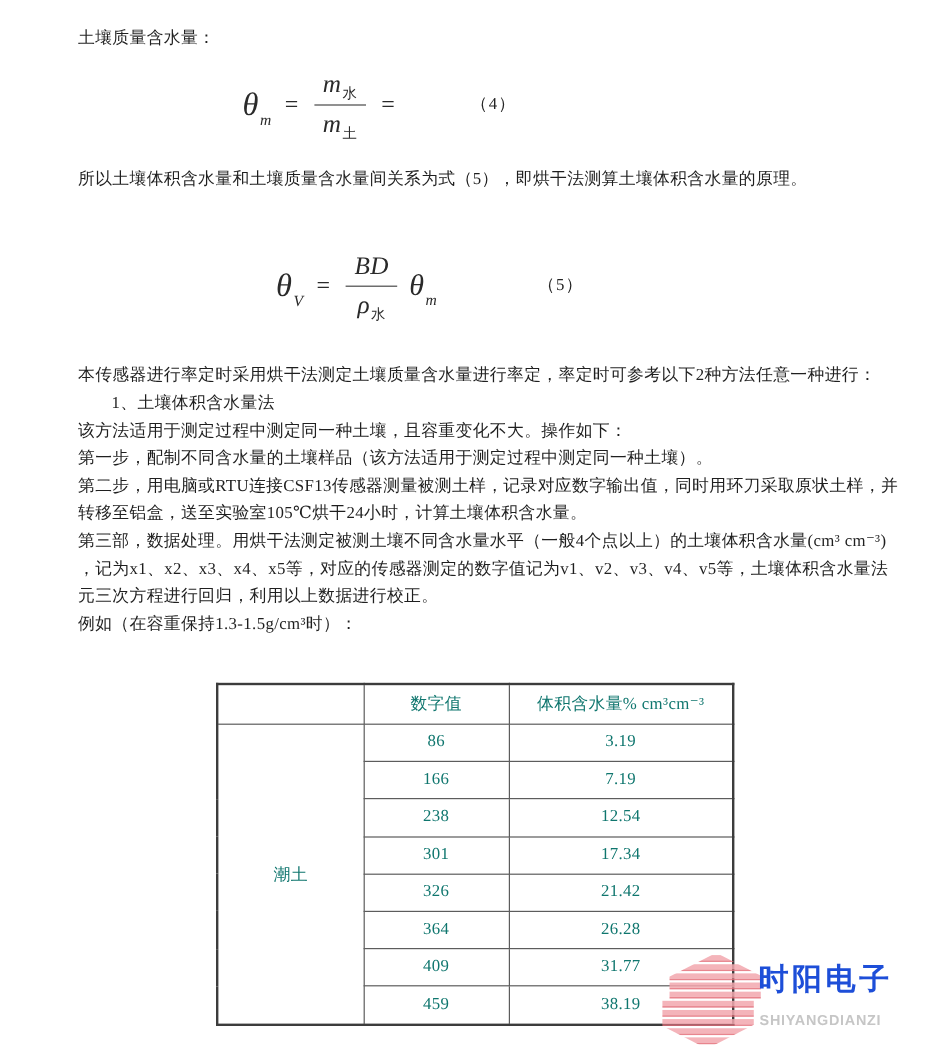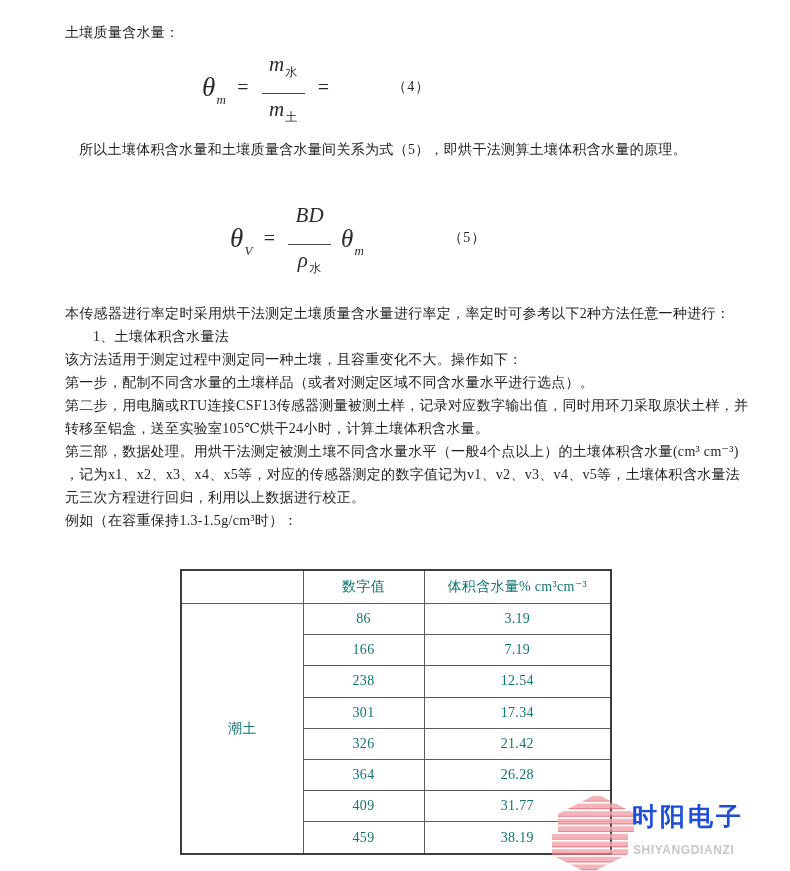--- a/index.html
+++ b/index.html
@@ -18,21 +18,21 @@
     font-family:"Liberation Serif","DejaVu Serif",serif; color:#2a2a2a;
   }
   .sym   { font-style:italic; font-size:27px; line-height:1; }
   .isub  { font-style:italic; font-size:13px; position:relative; top:8px; margin-left:1px; }
   .csub  { font-style:normal; font-size:12px; position:relative; top:5px; margin-left:1px; }
   .eq    { font-size:20px; margin:0 11px; }
   .frac  { display:inline-flex; flex-direction:column; align-items:center; margin:0 2px; }
   .frac .num, .frac .den {
     font-style:italic; font-size:21px; line-height:1.2; padding:0 7px; text-align:center;
   }
-  .frac .num { border-bottom:1.4px solid #4a4a4a; padding-bottom:15px; }
+  .frac .num { border-bottom:1.4px solid #4a4a4a; padding-bottom:3px; }
   .frac .den { padding-top:3px; }
   .flabel4 { font-size:14px; color:#242424; margin-left:52px; letter-spacing:1px; }
   .flabel5 { font-size:14px; color:#242424; margin-left:84px; letter-spacing:1px; }
 
   
   .para-block { position:absolute; left:65px; top:302px; width:690px; }
   .pline { height:23px; line-height:23px; white-space:nowrap; }
   .indent { padding-left:28px; }
 
   
@@ -72,38 +72,38 @@
     <span class="sym"><span>θ</span><span class="isub">m</span></span>
     <span class="eq">=</span>
     <span class="frac">
       <span class="num"><span>m</span><span class="csub">水</span></span>
       <span class="den"><span>m</span><span class="csub">土</span></span>
     </span>
     <span class="eq">=</span>
     <span class="flabel4">（4）</span>
   </div>
 
-  <div class="abs textline" style="left:65px; top:141px;margin-left:14px;">所以土壤体积含水量和土壤质量含水量间关系为式（5），即烘干法测算土壤体积含水量的原理。</div>
+  <div class="abs textline" style="left:65px; top:141px;">所以土壤体积含水量和土壤质量含水量间关系为式（5），即烘干法测算土壤体积含水量的原理。</div>
 
   <div class="formula" style="left:230px; top:202px; height:72px;">
     <span class="sym"><span>θ</span><span class="isub">V</span></span>
     <span class="eq">=</span>
     <span class="frac">
       <span class="num">BD</span>
       <span class="den"><span>ρ</span><span class="csub">水</span></span>
     </span>
     <span class="sym" style="font-size:25px; margin-left:8px;"><span>θ</span><span class="isub">m</span></span>
     <span class="flabel5">（5）</span>
   </div>
 
   <div class="para-block">
     <div class="pline">本传感器进行率定时采用烘干法测定土壤质量含水量进行率定，率定时可参考以下2种方法任意一种进行：</div>
     <div class="pline indent">1、土壤体积含水量法</div>
     <div class="pline">该方法适用于测定过程中测定同一种土壤，且容重变化不大。操作如下：</div>
-    <div class="pline">第一步，配制不同含水量的土壤样品（或者对测定区域不同含水量水平进行选点）。</div>
+    <div class="pline">第一步，配制不同含水量的土壤样品（该方法适用于测定过程中测定同一种土壤）。</div>
     <div class="pline">第二步，用电脑或RTU连接CSF13传感器测量被测土样，记录对应数字输出值，同时用环刀采取原状土样，并</div>
     <div class="pline">转移至铝盒，送至实验室105℃烘干24小时，计算土壤体积含水量。</div>
     <div class="pline">第三部，数据处理。用烘干法测定被测土壤不同含水量水平（一般4个点以上）的土壤体积含水量(cm³ cm⁻³)</div>
     <div class="pline">，记为x1、x2、x3、x4、x5等，对应的传感器测定的数字值记为v1、v2、v3、v4、v5等，土壤体积含水量法</div>
     <div class="pline">元三次方程进行回归，利用以上数据进行校正。</div>
     <div class="pline">例如（在容重保持1.3-1.5g/cm³时）：</div>
   </div>
 
   <table class="cal-table">
     <colgroup>

